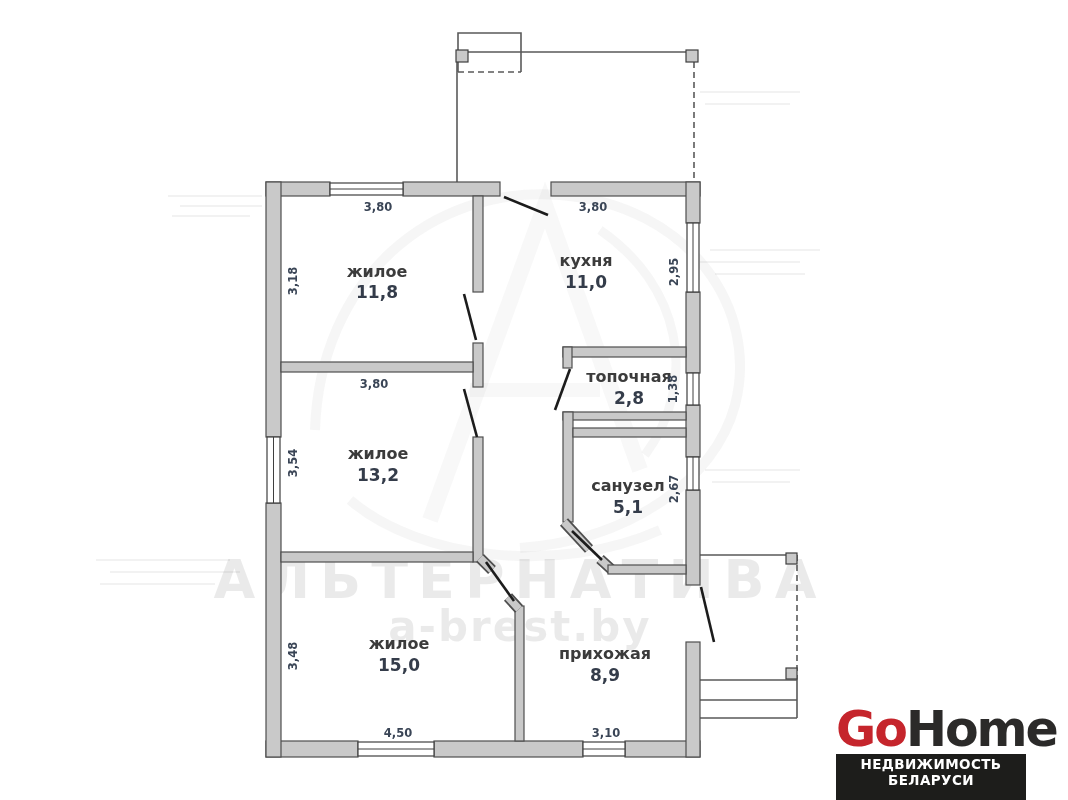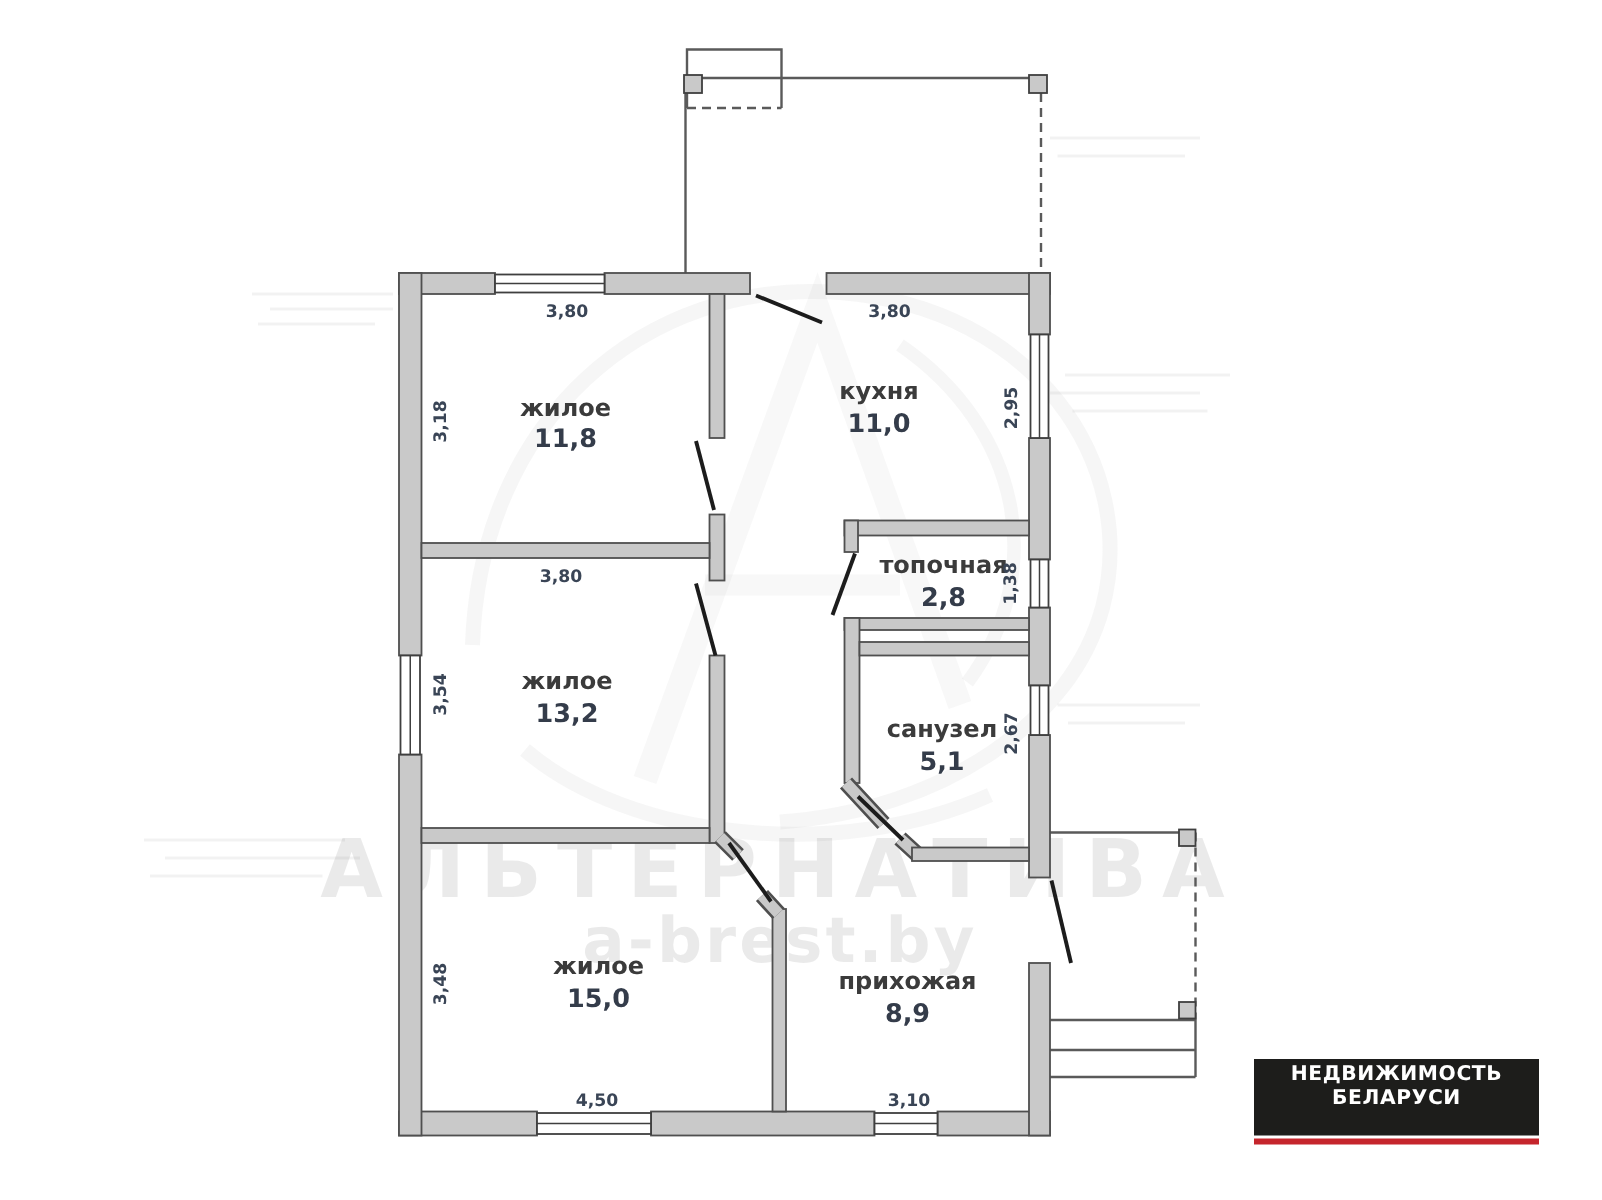--- a/index.html
+++ b/index.html
@@ -205,17 +205,20 @@
     <text class="dim" transform="translate(297,281) rotate(-90)">3,18</text>
     <text class="dim" transform="translate(297,463) rotate(-90)">3,54</text>
     <text class="dim" transform="translate(297,656) rotate(-90)">3,48</text>
     <text class="dim" transform="translate(678,272) rotate(-90)">2,95</text>
     <text class="dim" transform="translate(677,389) rotate(-90)">1,38</text>
     <text class="dim" transform="translate(678,489) rotate(-90)">2,67</text>
   </g>
 </svg>
 
   <div class="logo">
+    <div class="logo-text">
+      <span class="logo-go">Go</span><span class="logo-home">Home</span>
+    </div>
     <div class="logo-bar">НЕДВИЖИМОСТЬ БЕЛАРУСИ</div>
     <div class="logo-line"></div>
   </div>
 
 </div>
 
 </body></html>

